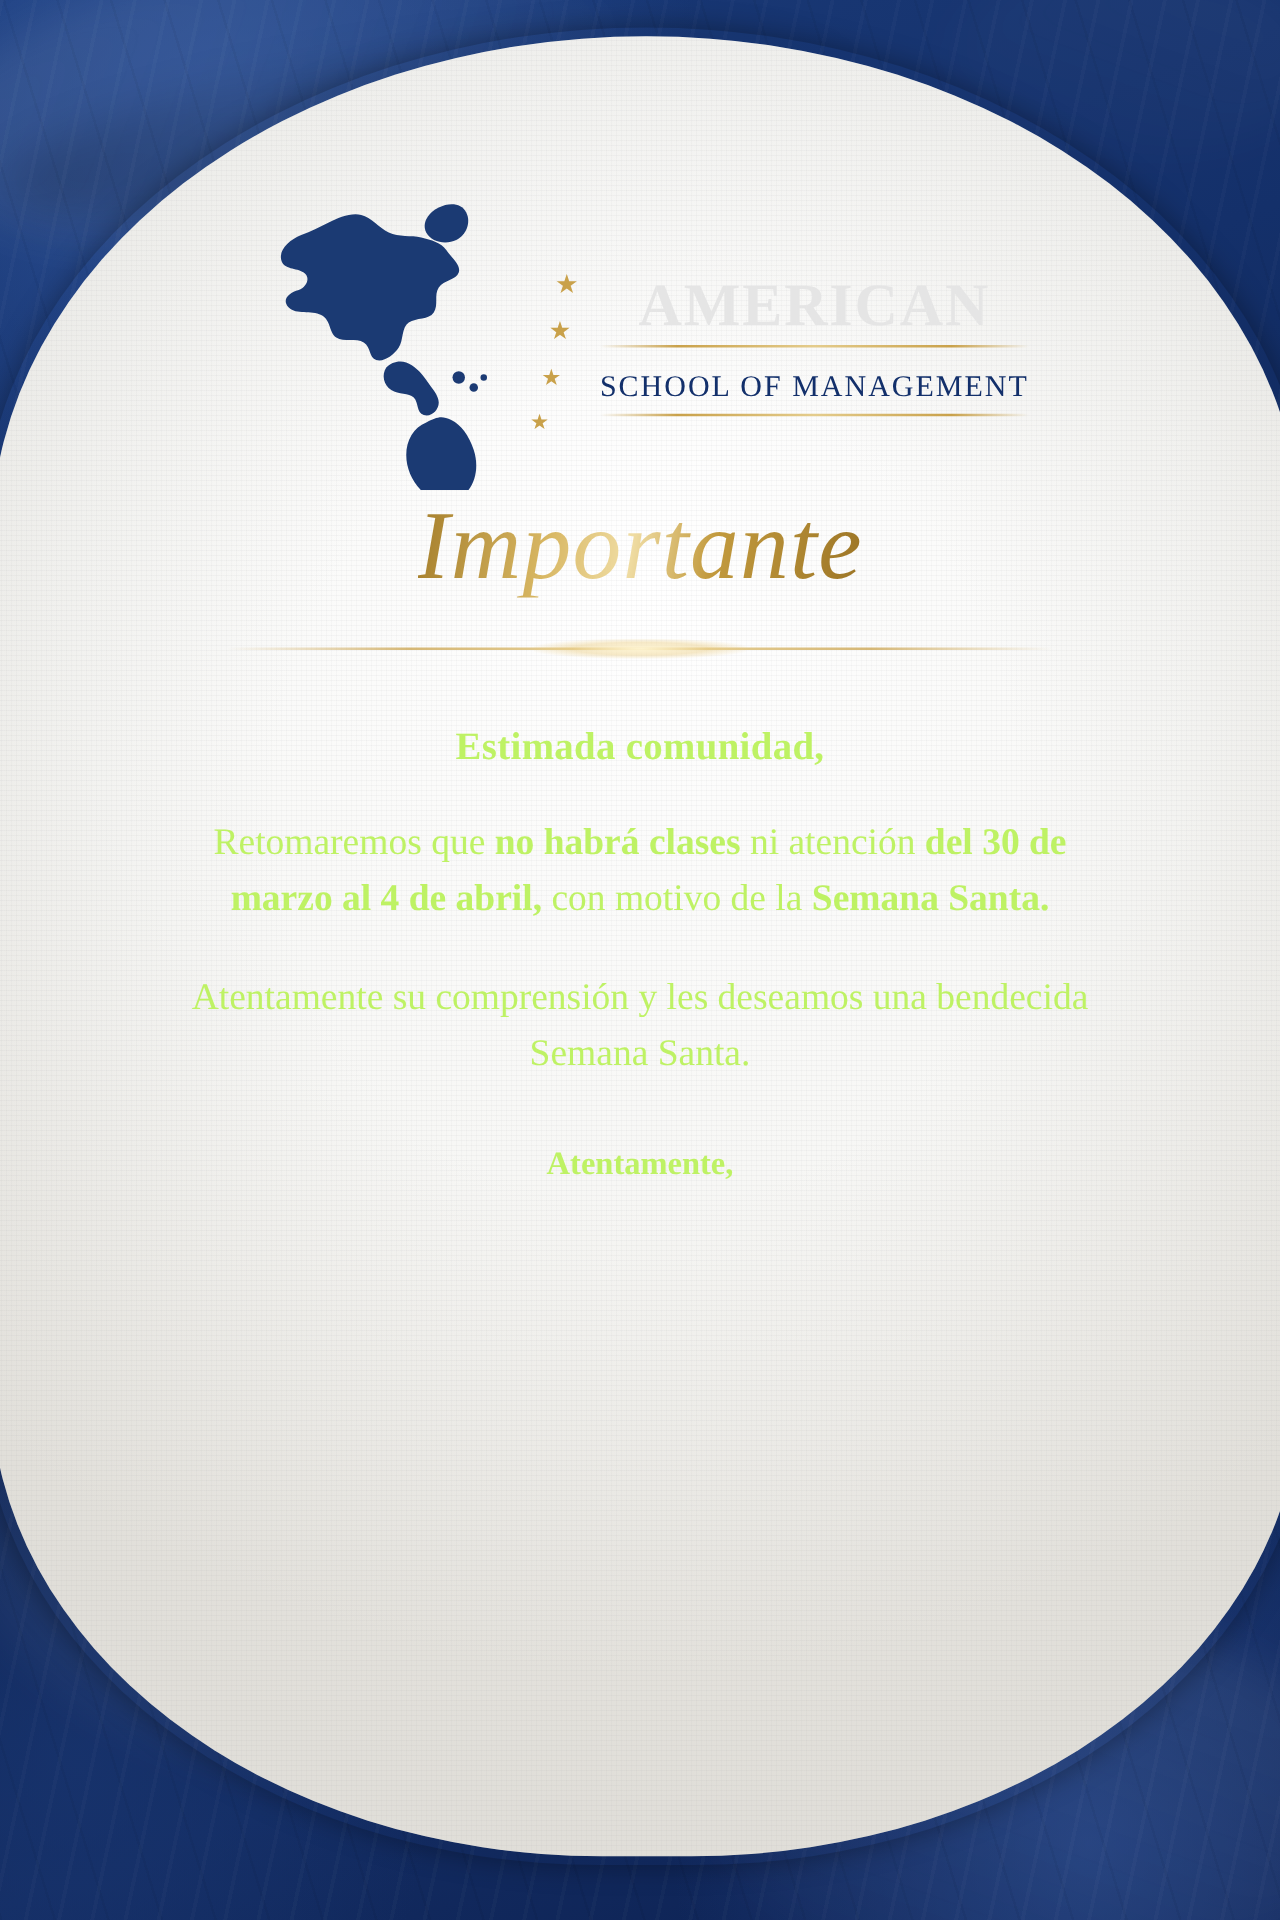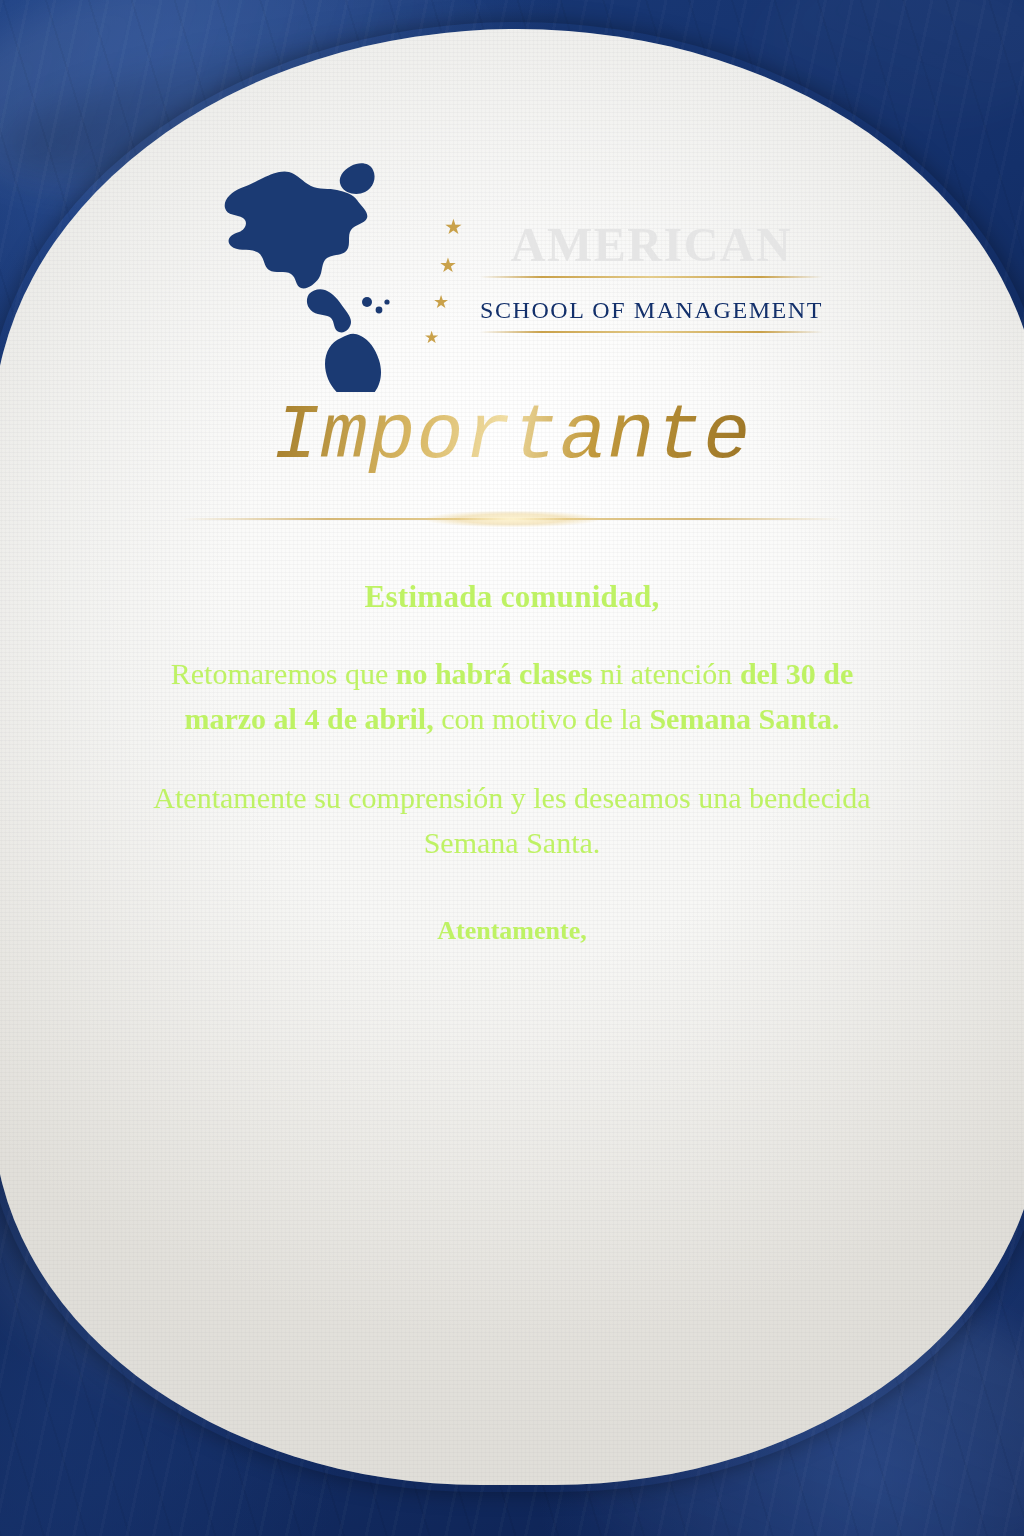--- a/index.html
+++ b/index.html
@@ -161,21 +161,21 @@
     font-family: "Liberation Serif", serif;
     font-weight: 700;
     font-size: 94px;
     letter-spacing: 4px;
     color: #15316b;
     line-height: 1;
     text-shadow: 0 1px 0 rgba(255,255,255,.6);
   }
   .title-importante {
     margin-top: 2px;
-    font-family: Liberation Mono, monospace;
+    font-family: Liberation Serif, serif;
     font-style: italic;
     font-size: 78px;
     line-height: 1.08;
     letter-spacing: 1px;
     color: #b8923c;
     background: linear-gradient(100deg, #a47d2a 0%, #d8b763 30%, #f0dda4 48%, #c29a3e 66%, #9c7526 100%);
     -webkit-background-clip: text;
     background-clip: text;
     color: transparent;
   }

